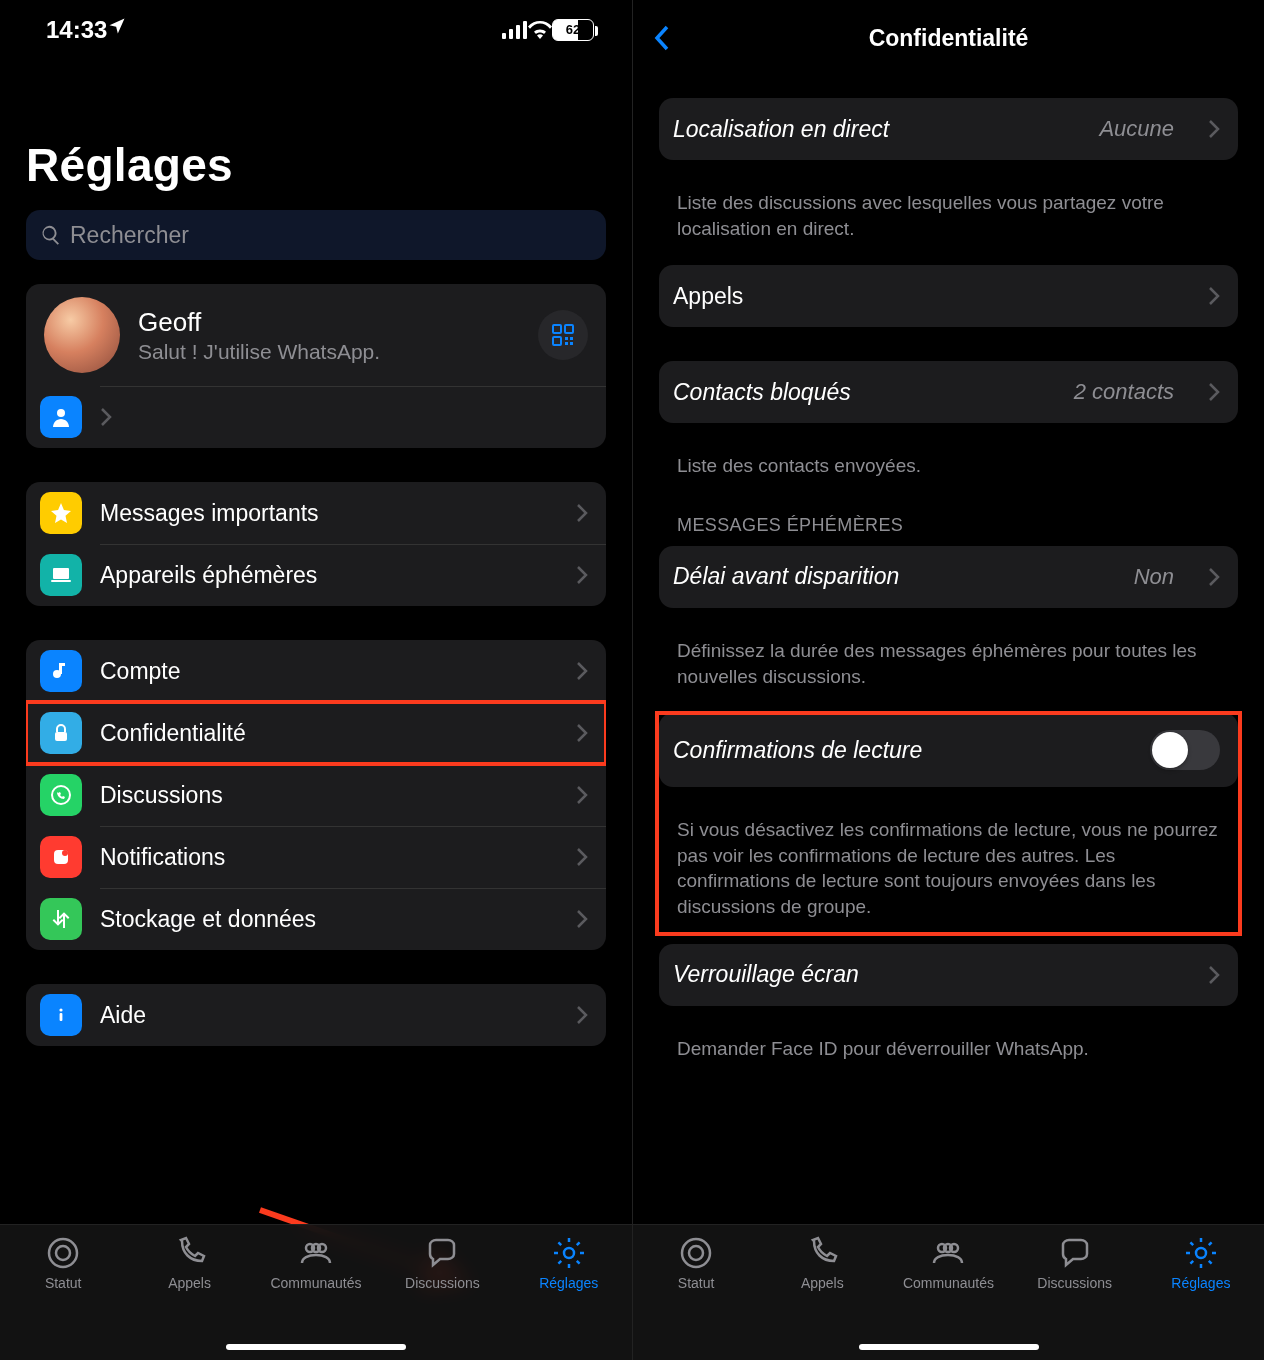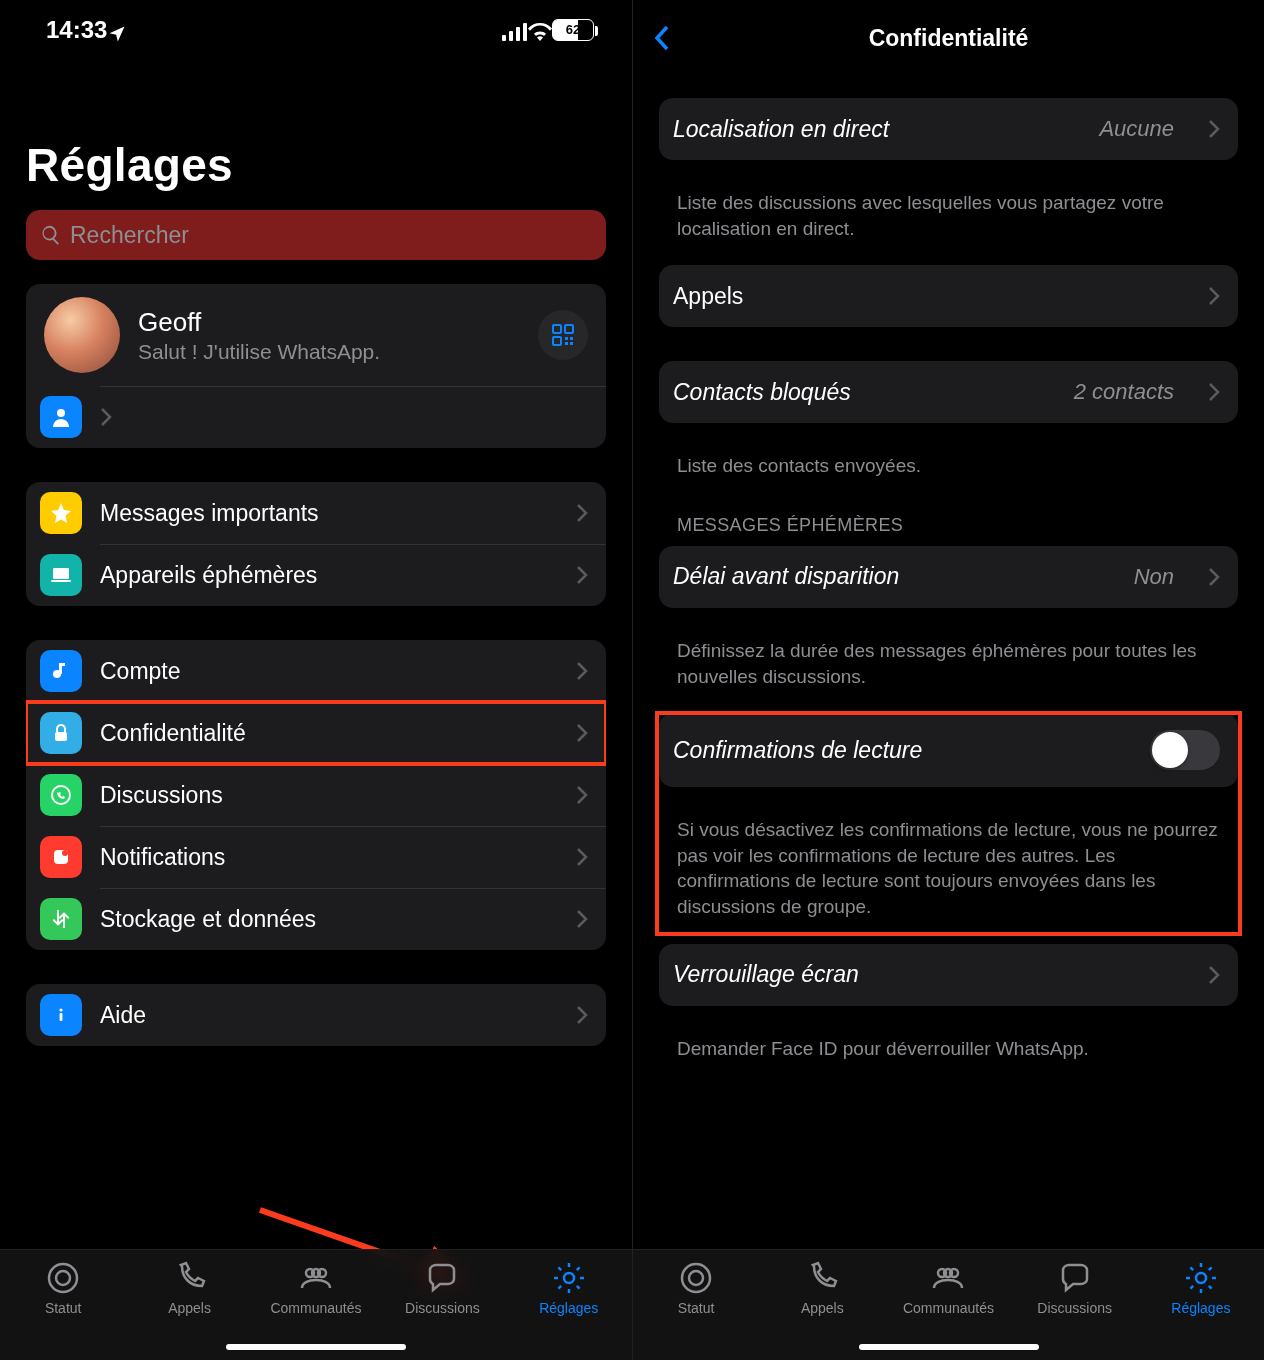--- a/index.html
+++ b/index.html
@@ -24,38 +24,38 @@
     
     .status-bar {
       height:60px;
       display:flex;
       justify-content:space-between;
       align-items:center;
       padding:0 38px 0 46px;
       font-size:24px;
       font-weight:600;
     }
-    .status-left { display:flex; align-items:flex-end; }
-    .status-right { display:flex; align-items:flex-end; gap:0; }
+    .status-left { display:flex; align-items:flex-start; }
+    .status-right { display:flex; align-items:center; gap:0; }
     .status-right svg { display:block; }
     .battery { display:flex; align-items:center; border:1.8px solid #fff; border-radius:6px; height:22px; width:42px; position:relative;}
     .battery::after { content:""; position:absolute; right:-5px; top:6px; width:3px; height:10px; background:#fff; border-radius:0 2px 2px 0;}
     .battery-fill { background:#fff; height:100%; border-radius:4px 0 0 4px; }
     .battery-txt { position:absolute; width:100%; text-align:center; font-size:13px; font-weight:700; color:#000; line-height:18px;}
     
     .big-title {
       font-size:46px;
       font-weight:700;
       padding:78px 26px 18px 26px;
       letter-spacing:0.3px;
     }
     
     .search-bar {
       margin:0 26px 24px 26px;
-      background:#7f1d1d;
+      background:#0f172a;
       border-radius:14px;
       height:50px;
       display:flex;
       align-items:center;
       padding:0 14px;
       color:#8e8e93;
       font-size:23px;
       gap:8px;
     }
     
@@ -151,21 +151,21 @@
       position:absolute;
       width:36px; height:36px; border-radius:18px;
       background:#fff;
       top:2px; left:2px;
       box-shadow:0 2px 4px rgba(0,0,0,0.3);
     }
     
     .tab-bar {
       position:absolute;
       left:0; right:0; bottom:0;
-      height:111px;
+      height:136px;
       background:rgba(20,20,20,0.92);
       backdrop-filter:blur(10px);
       display:flex;
       justify-content:space-around;
       align-items:flex-start;
       padding-top:10px;
       border-top:1px solid #222;
     }
     .tab {
       display:flex;

